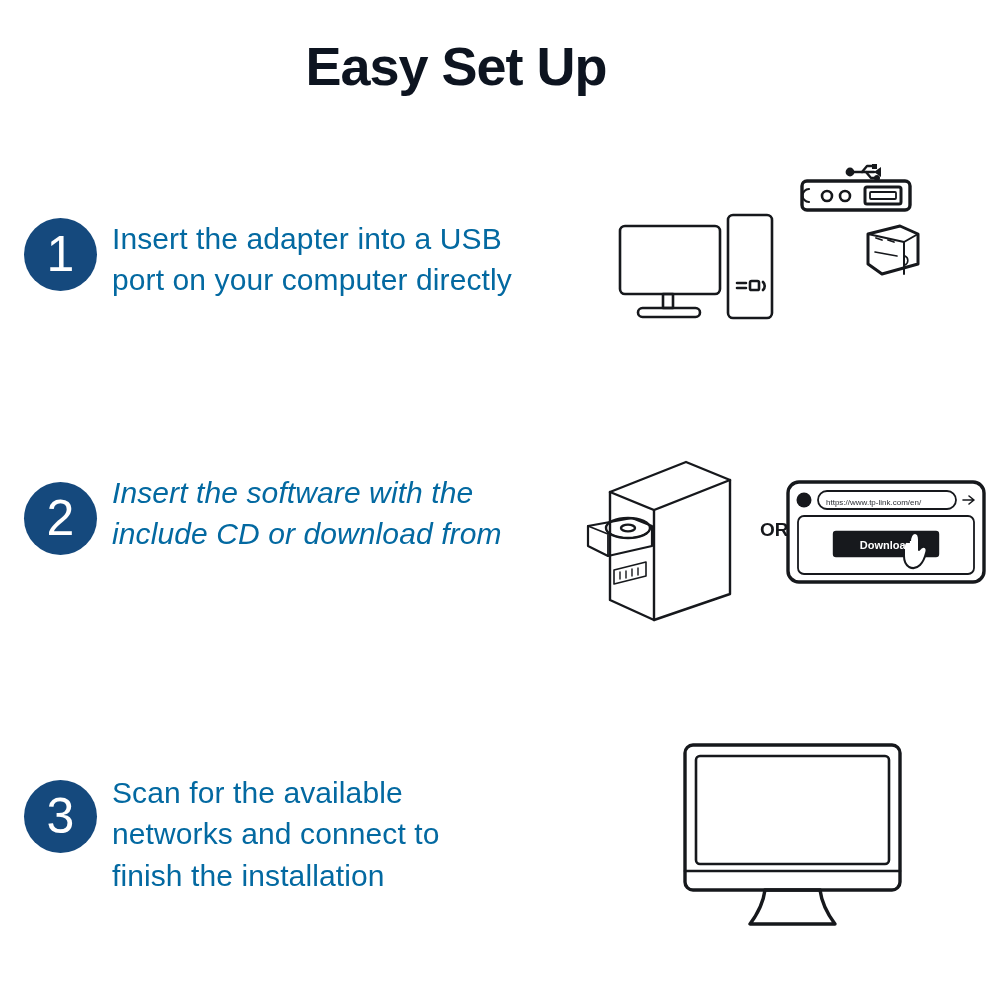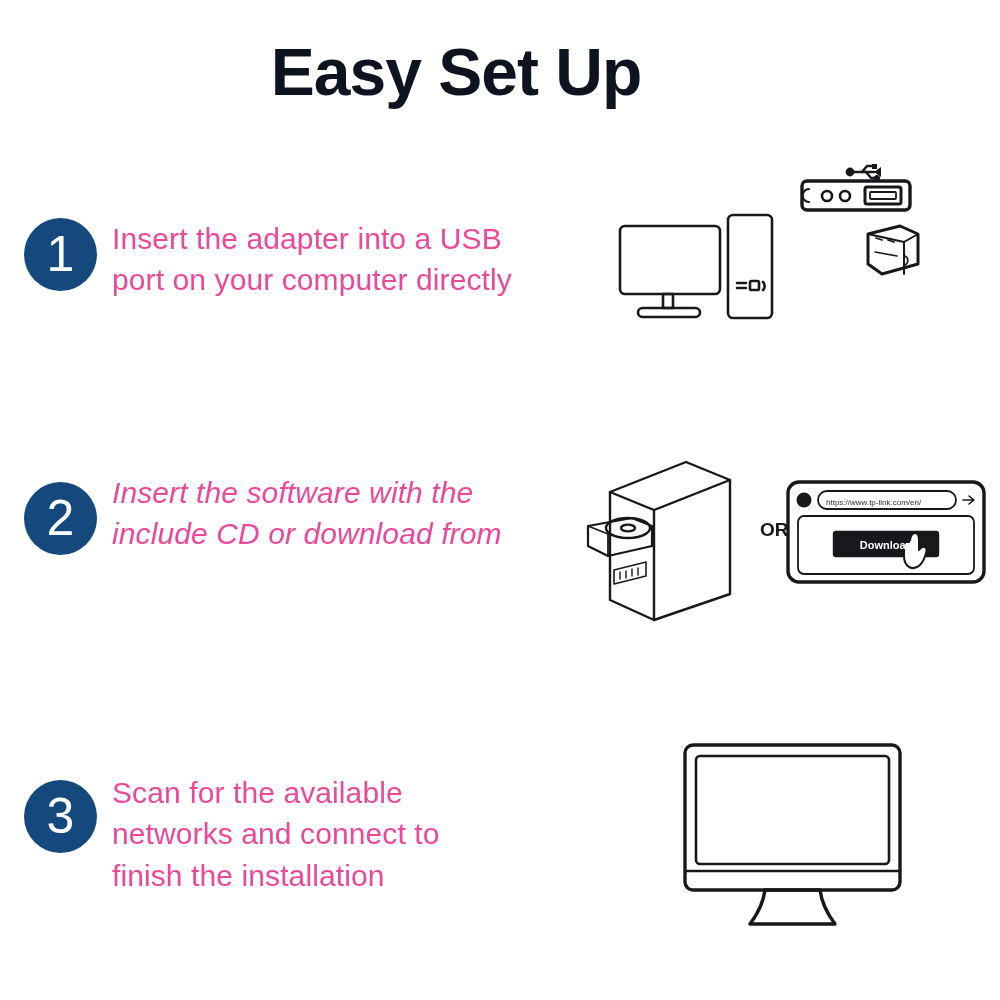--- a/index.html
+++ b/index.html
@@ -16,21 +16,21 @@
     overflow: hidden;
   }
 
   
   #page-title {
     position: absolute;
     top: 38px;
     left: 0;
     width: 912px;
     text-align: center;
-    font-size: 66px;
+    font-size: 54px;
     font-weight: bold;
     letter-spacing: -1px;
     color: #0d1420;
     line-height: 1.05;
     white-space: nowrap;
   }
 
   
   .step {
     position: absolute;
@@ -56,21 +56,21 @@
   }
   #step-1 .step-badge { top: 58px; }
   #step-2 .step-badge { top: 42px; }
   #step-3 .step-badge { top: 50px; }
 
   .step-text {
     position: absolute;
     left: 112px;
     font-size: 30px;
     line-height: 1.38;
-    color: #ec4899;
+    color: #0369a1;
     letter-spacing: 0.1px;
     width: 470px;
     white-space: pre-line;
   }
   #step-1 .step-text { top: 58px; }
   #step-2 .step-text { top: 32px; font-style: italic; }
   #step-3 .step-text { top: 42px; }
 
   .art {
     position: absolute;

